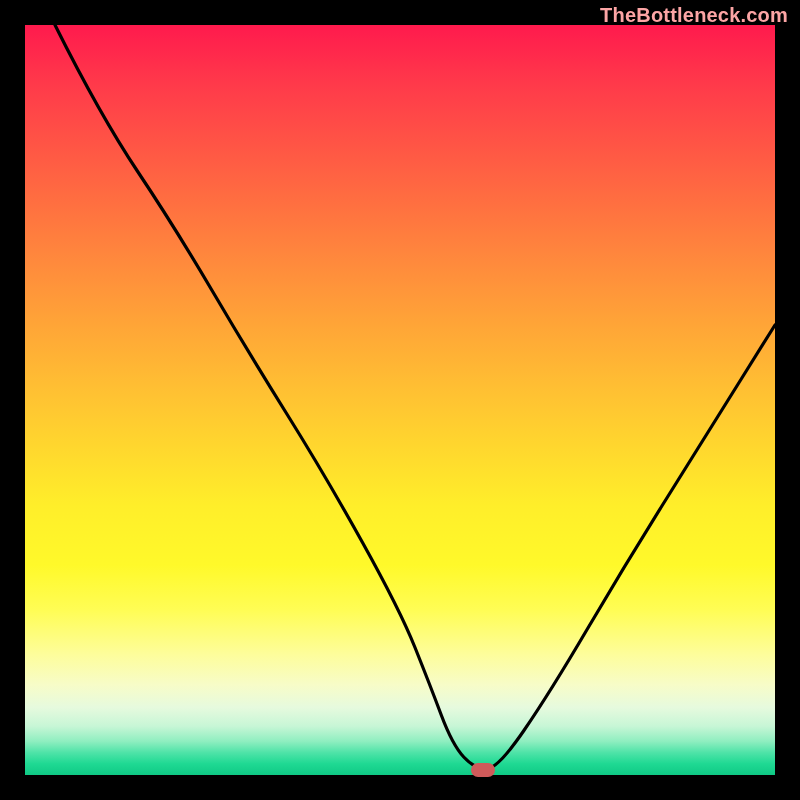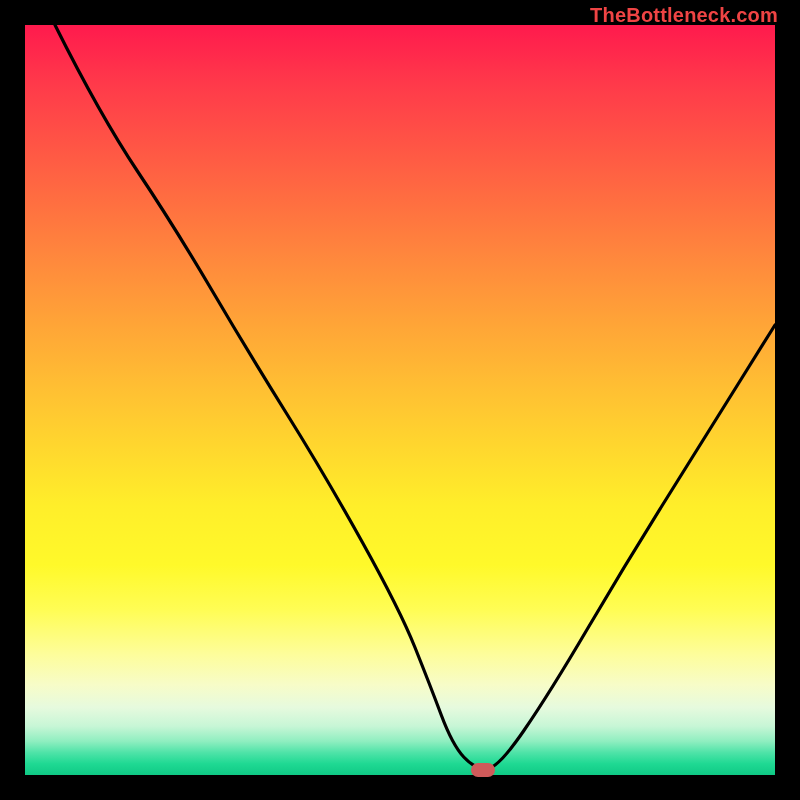--- a/index.html
+++ b/index.html
@@ -42,22 +42,22 @@
       #c7f6d6 93.5%,
       #8feec0 95.5%,
       #4fe3a8 97%,
       #1fd993 98.5%,
       #0fc985 100%
     );
   }
   .watermark {
     position: absolute;
     top: 4px;
-    right: 22px;
-    color: #ef4444;
+    right: 12px;
+    color: #fca5a5;
     font-size: 20px;
     font-weight: 600;
     letter-spacing: 0.2px;
     user-select: none;
   }
   svg.curve {
     position: absolute;
     left: 0;
     top: 0;
     width: 750px;

